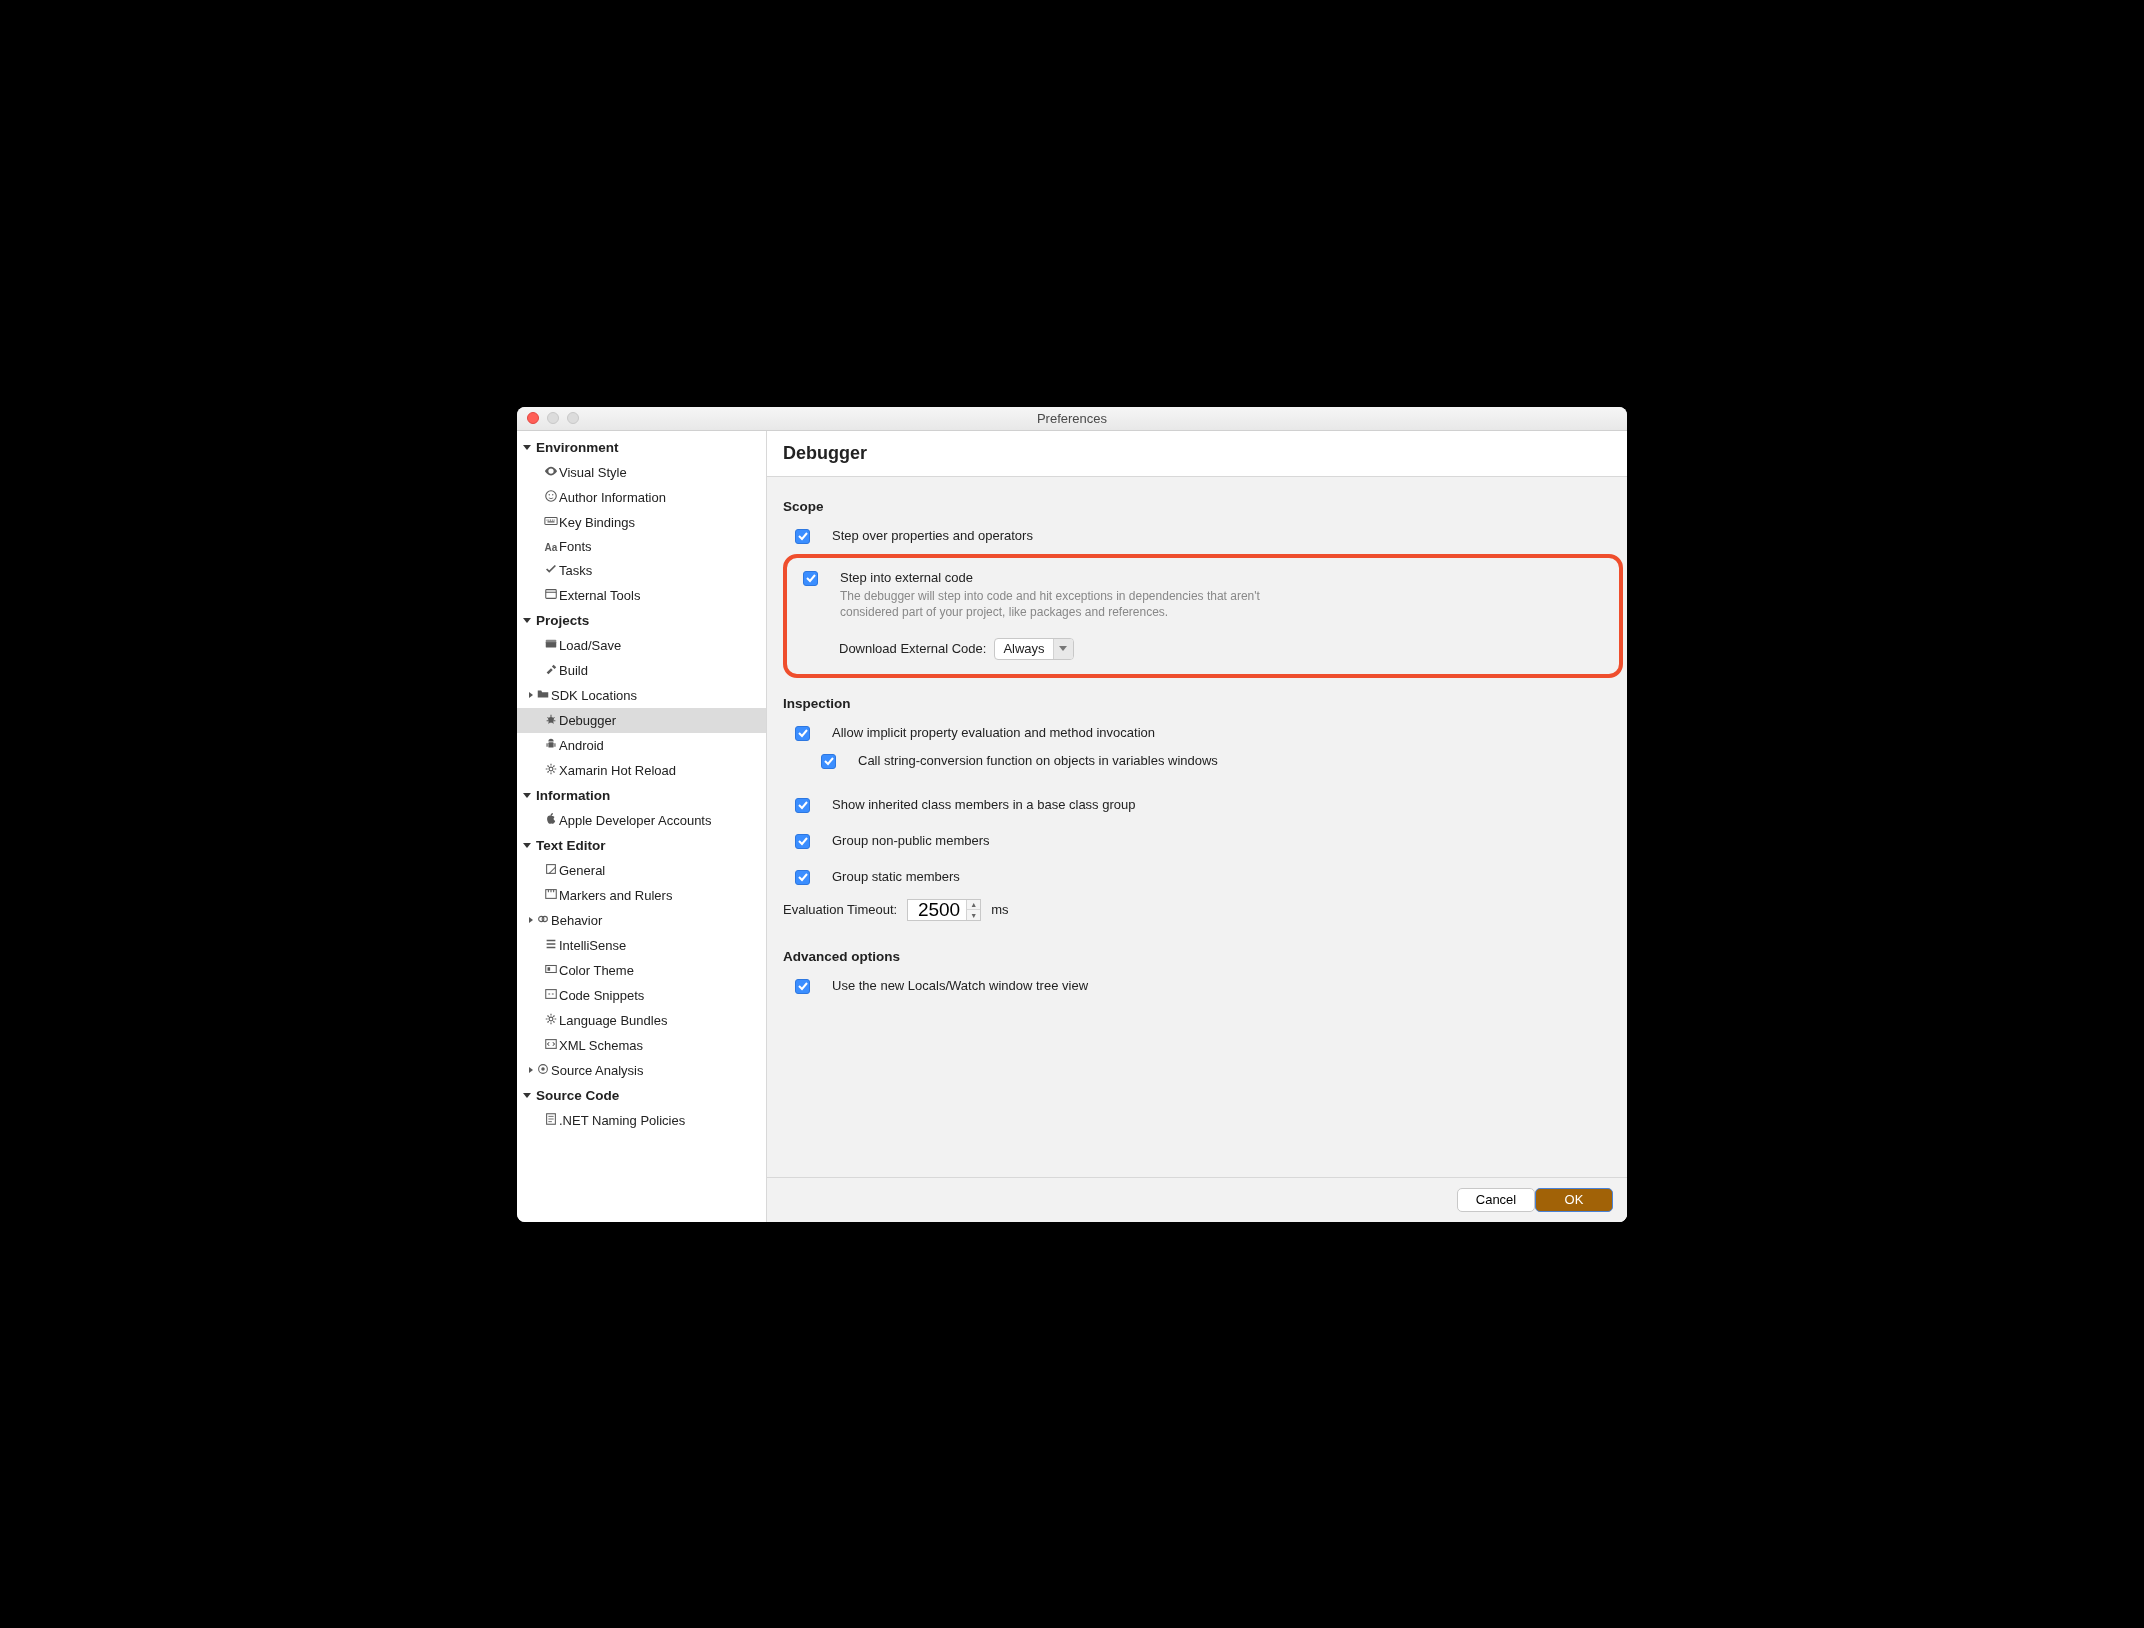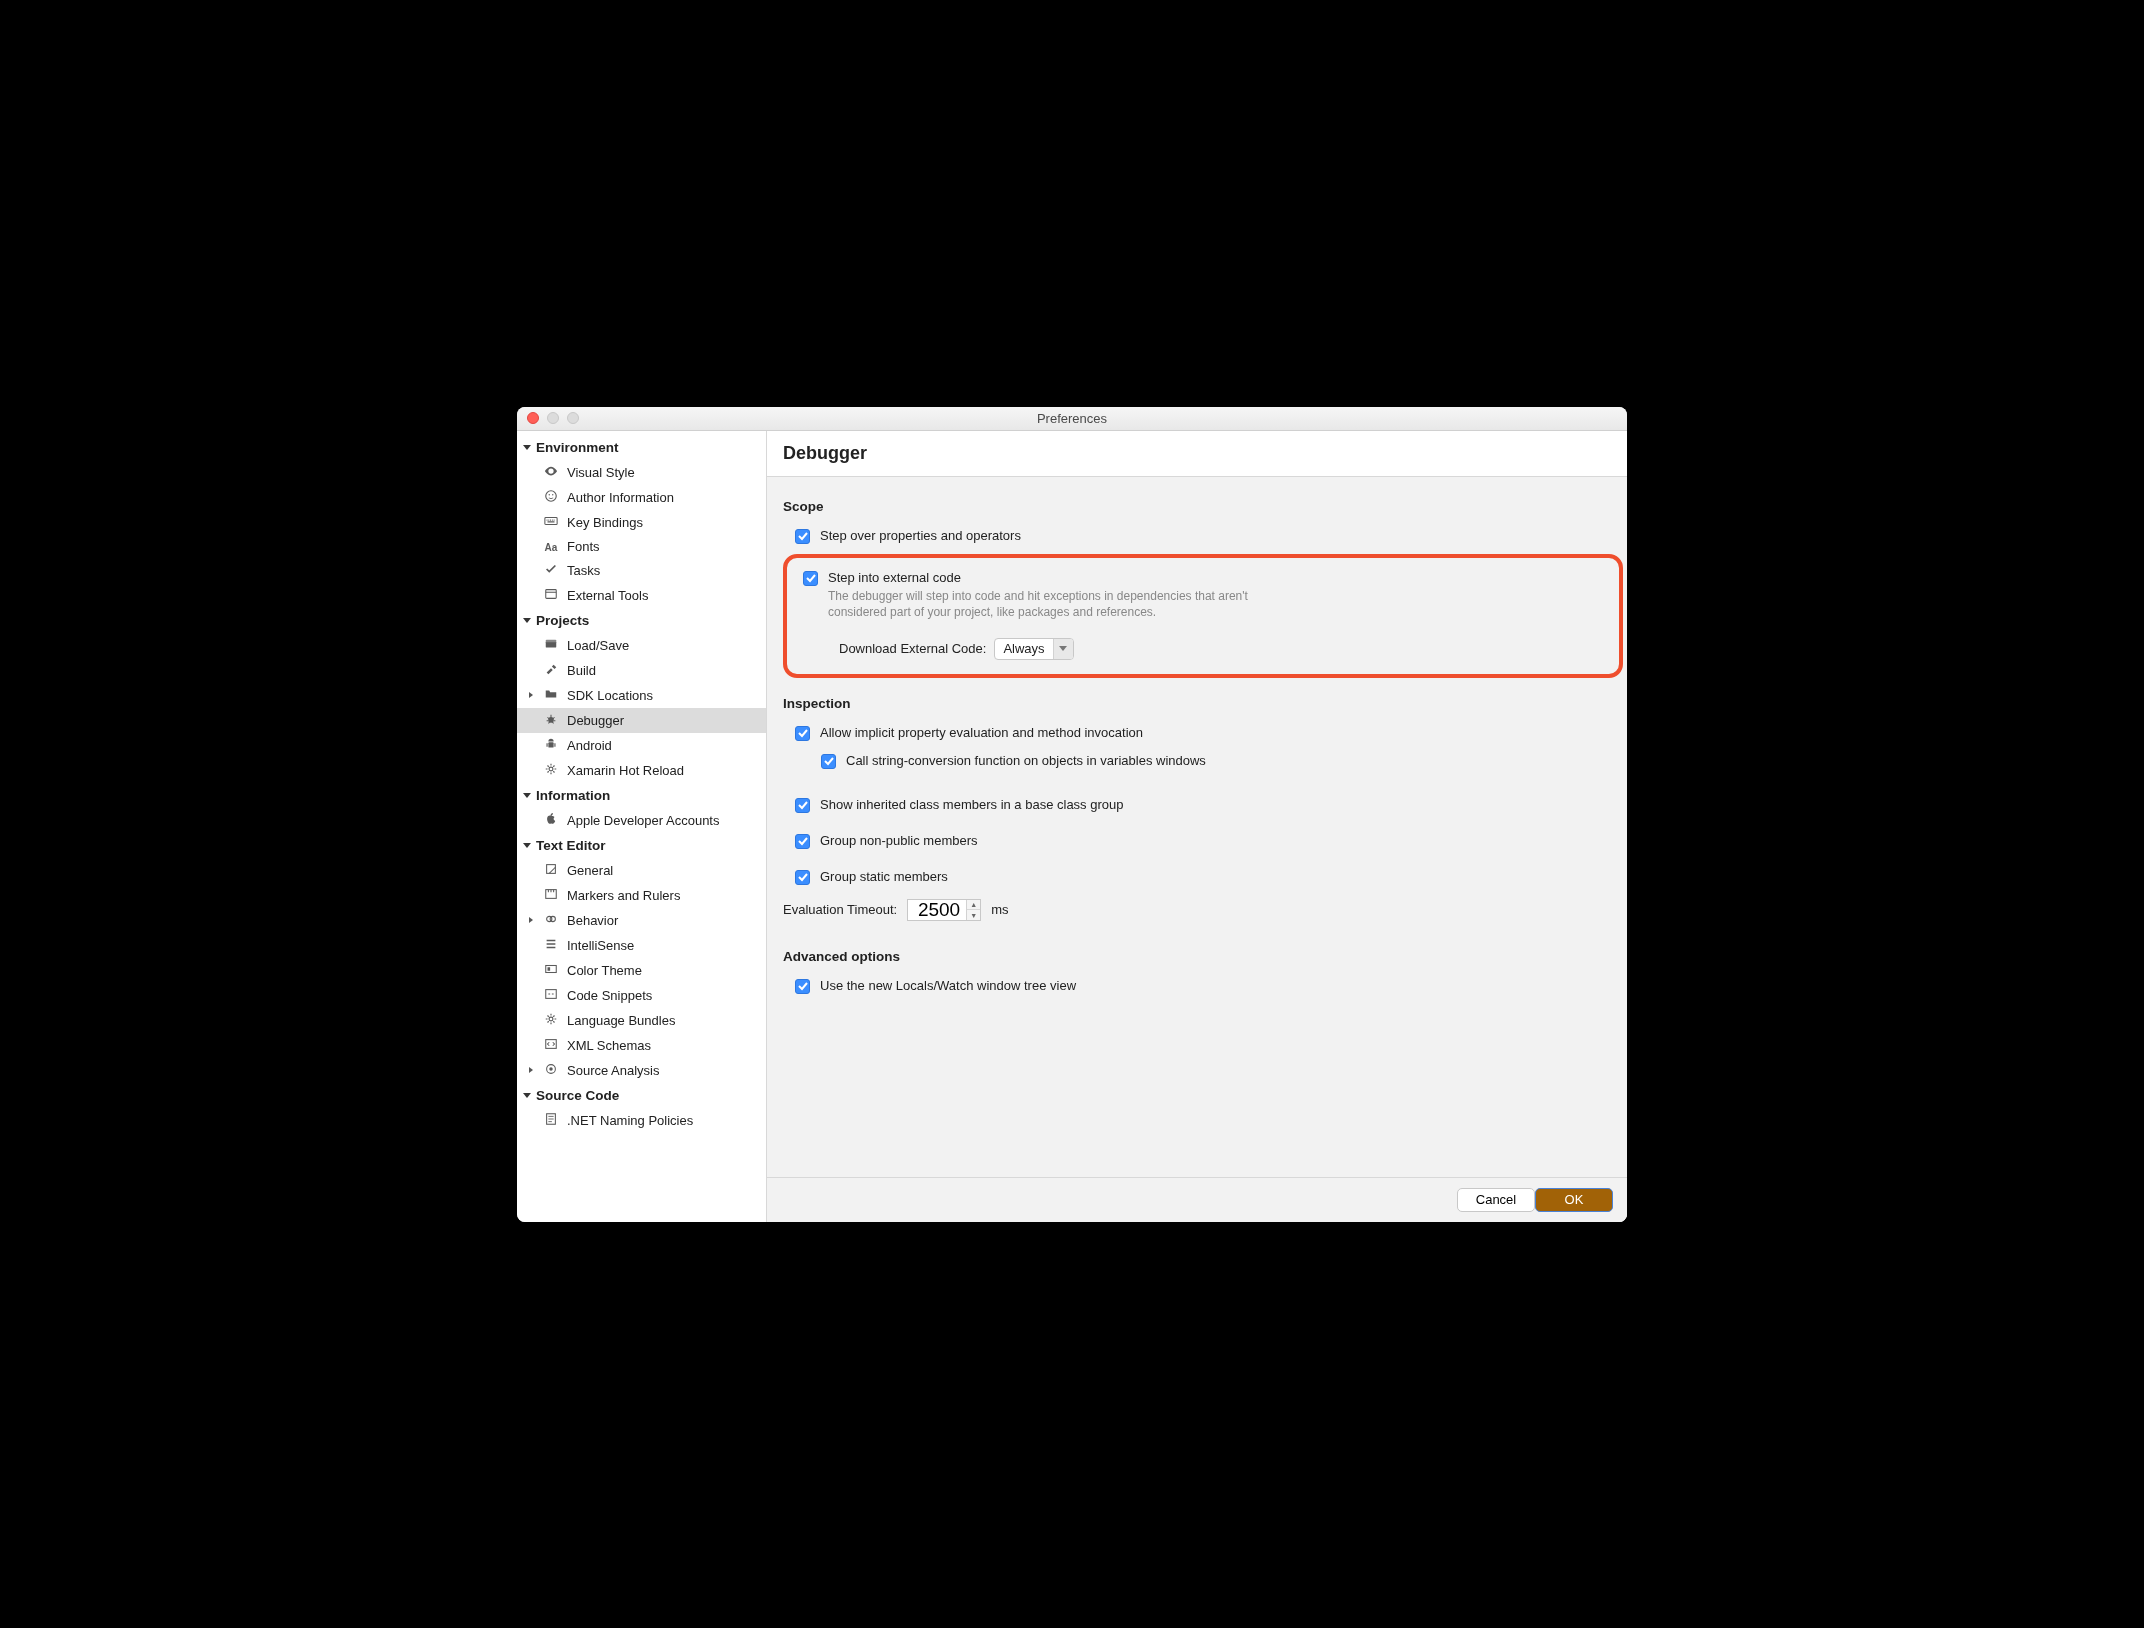--- a/index.html
+++ b/index.html
@@ -66,21 +66,21 @@
   border-right: 4px solid transparent;
   border-top: 5px solid #333;
   border-bottom: none;
   margin-right: 5px;
 }
 .item {
   display: flex; align-items: center;
   padding: 4px 8px 4px 26px;
   font-size: 13px;
   cursor: pointer;
-  gap: 8px;
+  gap: 0;
 }
 .item .sub-arrow {
   width: 0; height: 0;
   border-left: 4px solid #555;
   border-top: 3px solid transparent;
   border-bottom: 3px solid transparent;
   margin-left: -14px; margin-right: 2px;
 }
 .item.selected { background: #dcdcdc; }
 .icon { color: #5a5a5a; font-size: 13px; width: 16px; text-align: center; }
@@ -96,21 +96,21 @@
   font-weight: 700;
 }
 .main-content {
   flex: 1; overflow-y: auto;
   padding: 14px 4px 20px 16px;
 }
 .section-title { font-weight: 700; font-size: 13.5px; margin: 8px 0 8px 0; }
 .check-row {
   display: flex; align-items: flex-start;
   padding: 6px 0 6px 12px;
-  gap: 10px;
+  gap: 22px;
 }
 .check-row.indent { padding-left: 38px; }
 .checkbox {
   width: 15px; height: 15px;
   border-radius: 3px;
   border: 1px solid #b8b8b8;
   background: #fff;
   display: inline-flex; align-items: center; justify-content: center;
   flex-shrink: 0;
   margin-top: 1px;

